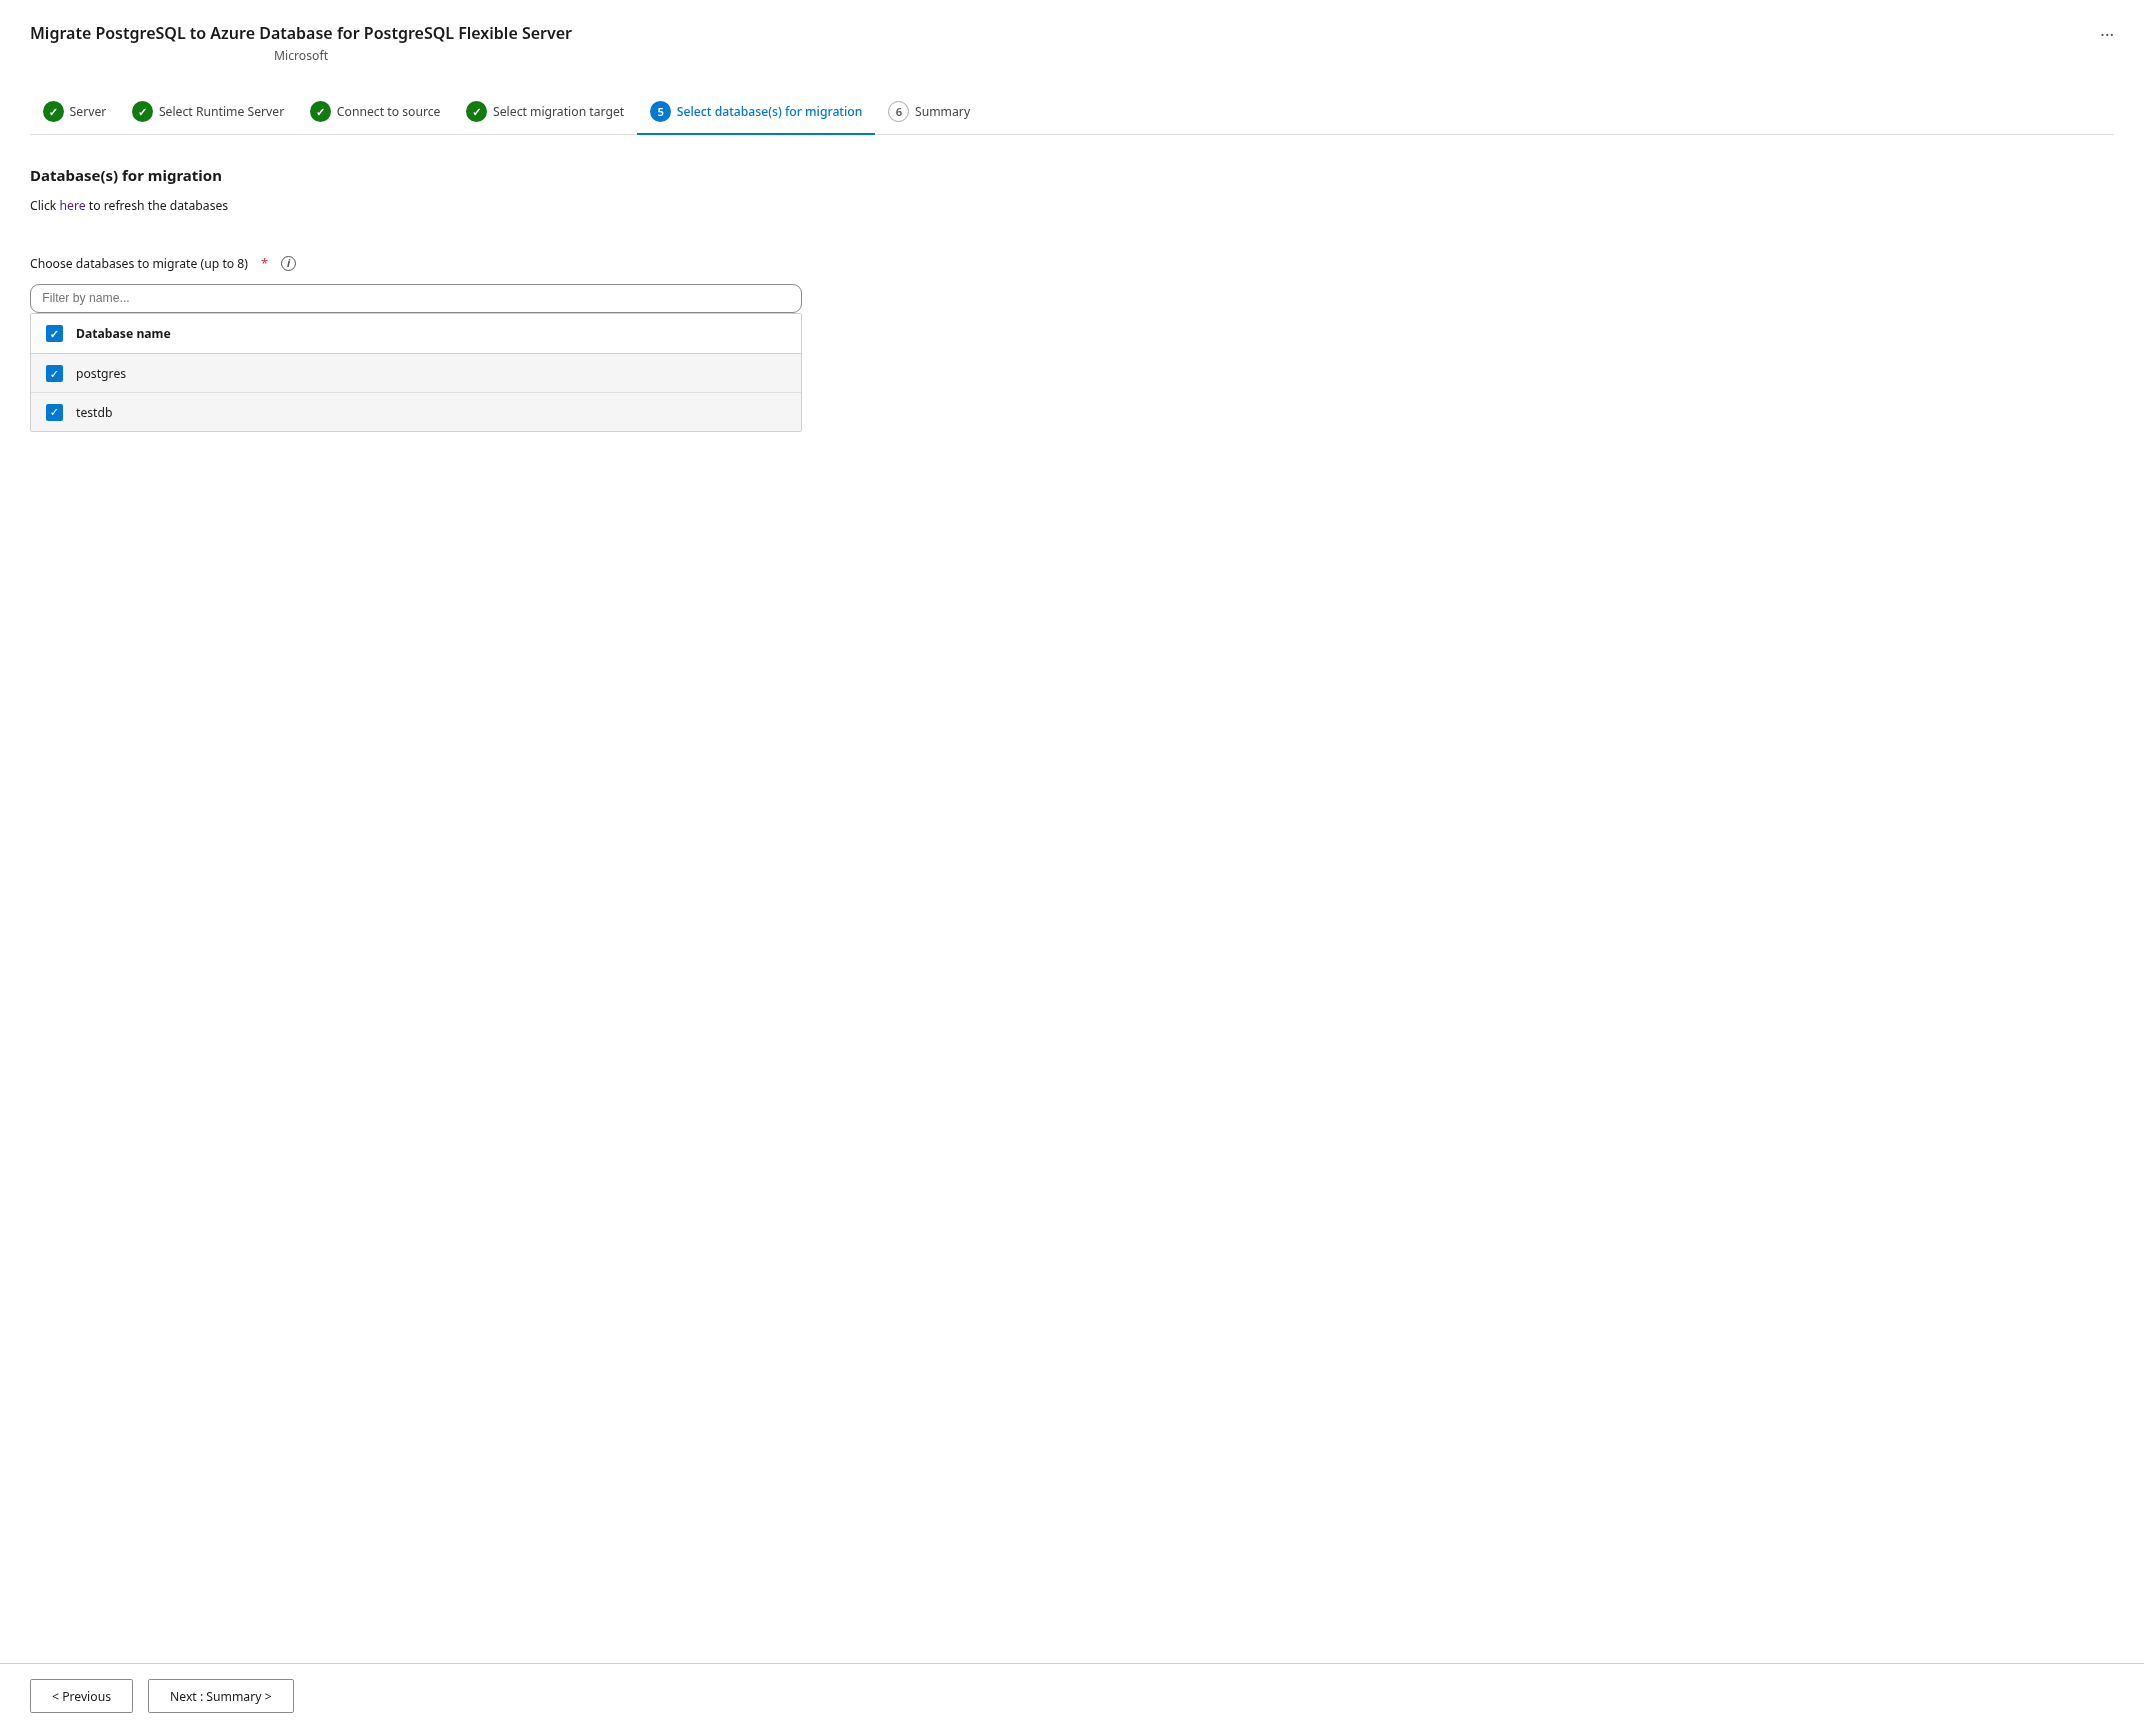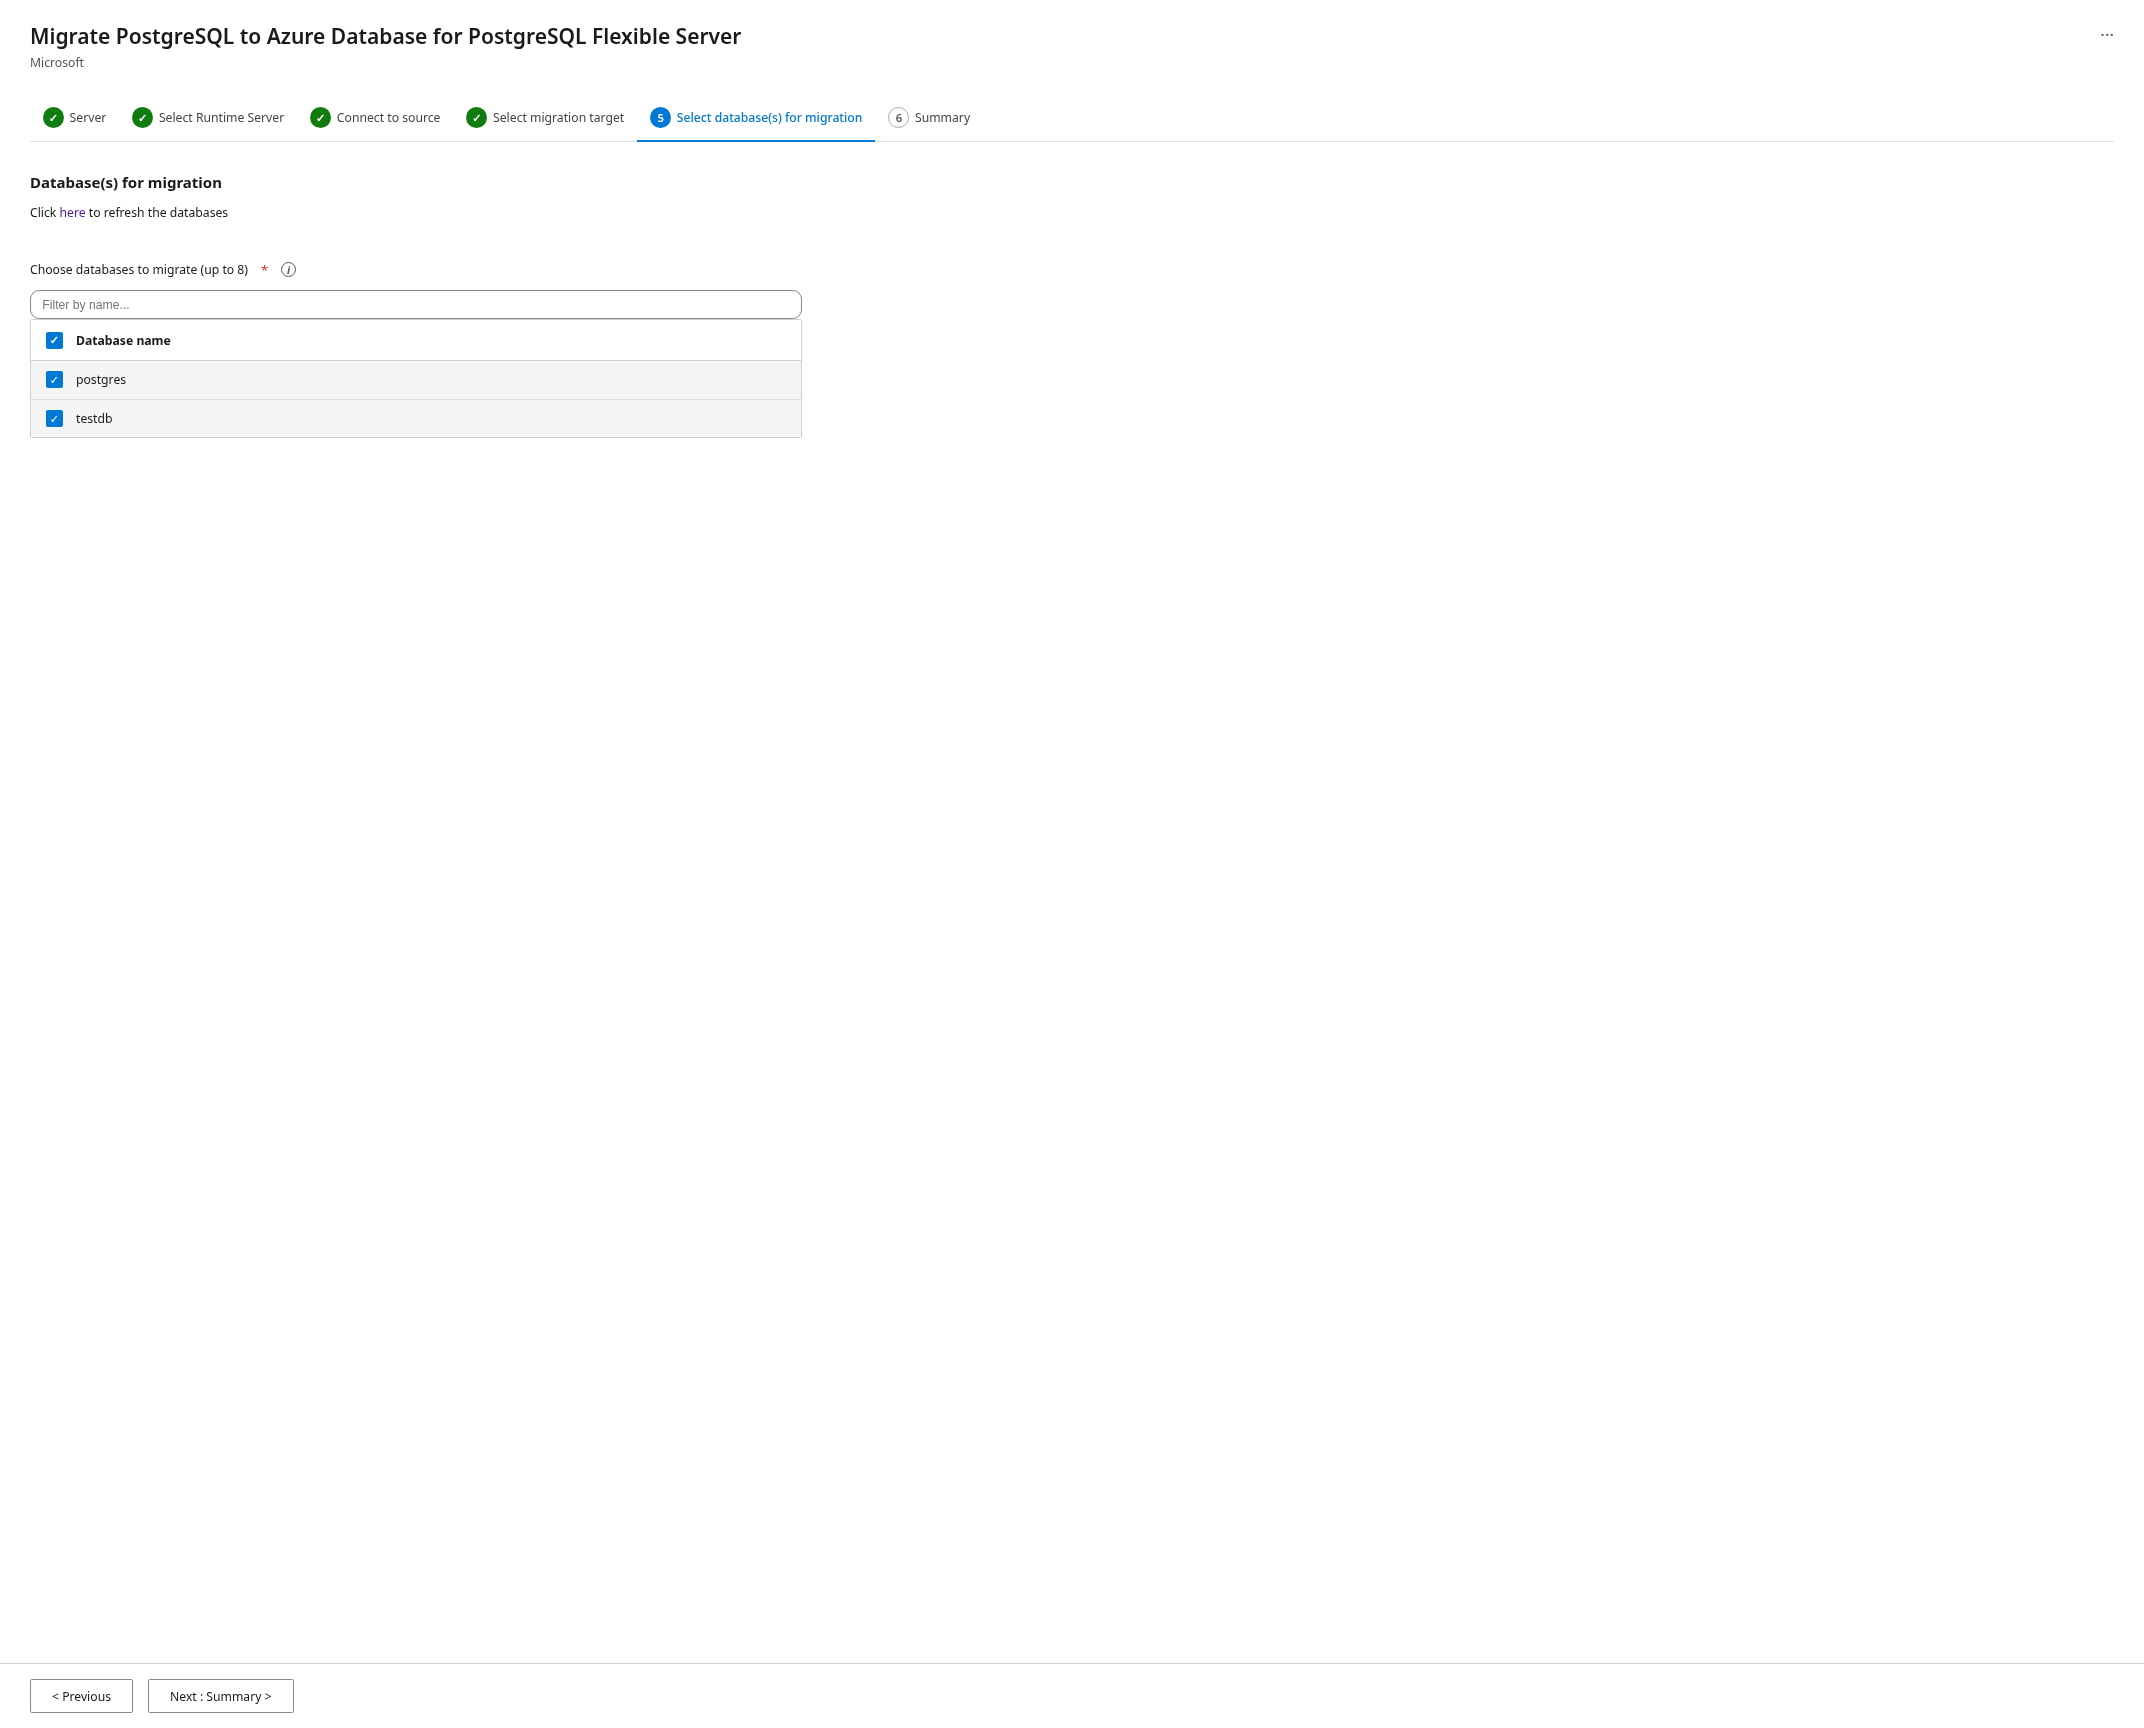--- a/index.html
+++ b/index.html
@@ -10,30 +10,31 @@
       background: #fff;
       display: flex;
       flex-direction: column;
       min-height: 100vh;
     }
     .main-content {
       flex: 1;
       padding: 22.6px 30px 15px 30px;
     }
     .page-title {
-      font-size: 21px;
+      font-size: 16px;
       font-weight: 600;
       color: #1a1a1a;
       margin-bottom: 3.8px;
       line-height: 1.3;
     }
     .page-subtitle {
       font-size: 12.2px;
       color: #555;
       margin-bottom: 22.6px;
+      text-align: center;
     }
     .steps-nav {
       display: flex;
       align-items: center;
       gap: 0;
       margin-bottom: 30px;
       flex-wrap: wrap;
       border-bottom: 0.9px solid #e0e0e0;
       padding-bottom: 0;
     }

